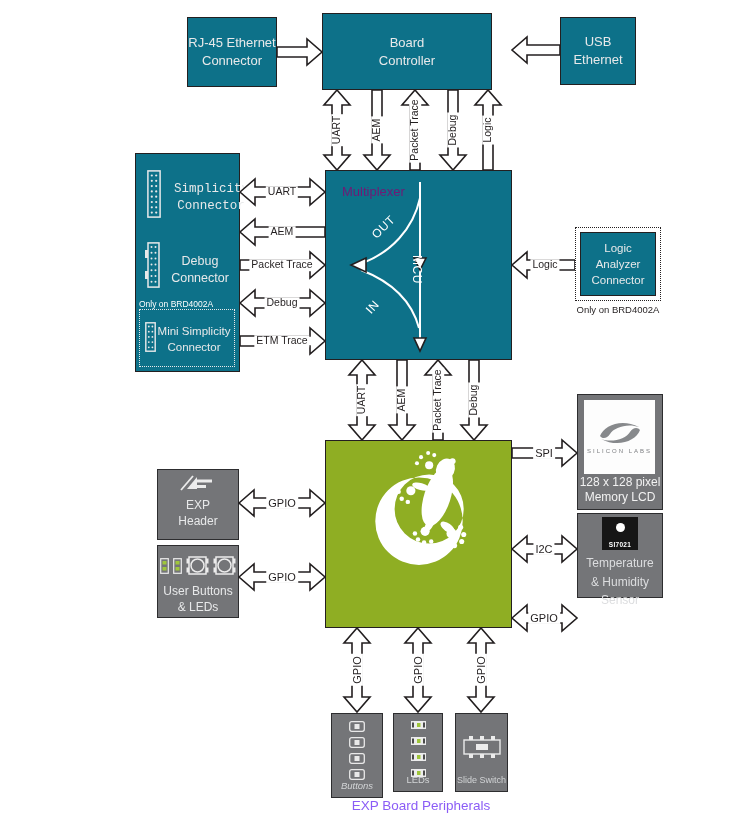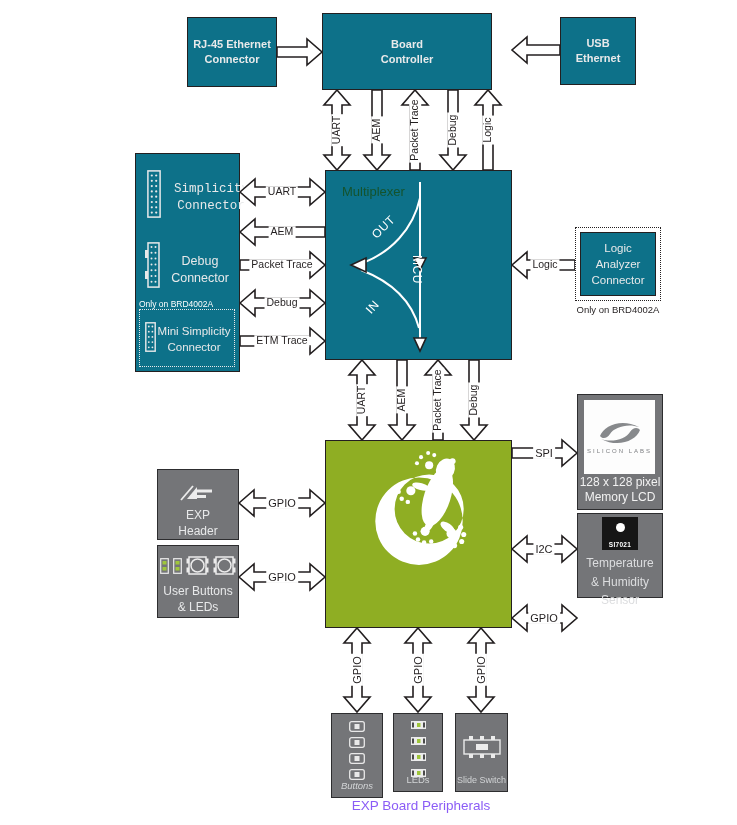--- a/index.html
+++ b/index.html
@@ -3,21 +3,21 @@
 <meta charset="utf-8">
 <style>
   html,body{margin:0;padding:0;background:#fff;}
   body{font-family:"Liberation Sans", sans-serif;}
   #canvas{position:relative;width:737px;height:825px;background:#fff;overflow:hidden;}
   .box{position:absolute;box-sizing:border-box;display:flex;flex-direction:column;align-items:center;justify-content:center;text-align:center;}
   .teal{background:#0d7189;border:1.6px solid #231f20;color:#e8e9ea;}
   .green{background:#8fae23;border:1.6px solid #231f20;color:#fff;}
   .gray{background:#747578;border:1.6px solid #2d2d2f;color:#e8e9ea;}
   .lbl{white-space:pre-line;line-height:1.35;}
-  .f13{font-size:11px;font-weight:bold;}
+  .f13{font-size:13px;}
   .f12{font-size:12px;}
   .arrow{position:absolute;overflow:visible;}
   .arrow polygon{fill:#ffffff;stroke:#231f20;stroke-width:1.6;stroke-linejoin:miter;}
   .bus-label{position:absolute;transform:translate(-50%,-50%);background:#fff;color:#231f20;font-size:10.5px;line-height:1.1;padding:0 2px;white-space:nowrap;z-index:5;}
   .bus-label.vert{transform:translate(-50%,-50%) rotate(-90deg);}
   .bus-label.f11{font-size:11px;}
   
   .panel-label{position:absolute;color:#e8e9ea;font-size:12.5px;line-height:1.35;text-align:center;white-space:pre-line;}
   .panel-note{position:absolute;color:#ffffff;font-size:8.5px;white-space:nowrap;}
   .dashedbox{position:absolute;box-sizing:border-box;border:1.6px dotted #e8e9ea;}
@@ -174,21 +174,21 @@
   <svg class="arrow" style="left:240px;top:328px;" width="85" height="26">
     <polygon points="0,8 70,8 70,0 85,13 70,26 70,18 0,18"></polygon>
   </svg>
   <span class="bus-label" style="left:282px;top:192px;">UART</span>
   <span class="bus-label" style="left:282px;top:232px;">AEM</span>
   <span class="bus-label" style="left:282px;top:265px;">Packet Trace</span>
   <span class="bus-label" style="left:282px;top:303px;">Debug</span>
   <span class="bus-label" style="left:282px;top:341px;">ETM Trace</span>
 
   <div class="box teal" style="left:325px;top:170px;width:187px;height:190px;"></div>
-  <div style="position:absolute;left:342px;top:184px;color:#14532d;font-size:13px;z-index:3;">Multiplexer</div>
+  <div style="position:absolute;left:342px;top:184px;color:#701a75;font-size:13px;z-index:3;">Multiplexer</div>
   <svg class="arrow" style="left:325px;top:170px;z-index:2;" width="187" height="190">
     <g stroke="#fff" stroke-width="2" fill="none">
       <line x1="95" y1="12" x2="95" y2="176"></line>
       <path d="M95,28 C88,60 65,82 40,92"></path>
       <path d="M36,100 C62,110 86,128 94,158"></path>
     </g>
     <g fill="#fff" stroke="none">
       <polygon points="89,88 101,88 95,100"></polygon>
       <polygon points="89,168 101,168 95,181"></polygon>
       <polygon points="41,88 41,102 26,95"></polygon>
@@ -296,21 +296,21 @@
     <div class="sensor-caption">Temperature
 &amp; Humidity
 Sensor</div>
   </div>
 
   <svg class="arrow" style="left:512px;top:605px;" width="65" height="26">
     <polygon points="0,13 15,0 15,8 50,8 50,0 65,13 50,26 50,18 15,18 15,26"></polygon>
   </svg>
   <span class="bus-label f11" style="left:544px;top:618px;">GPIO</span>
 
-  <div class="box gray" style="left:157px;top:469px;width:82px;height:71px;justify-content:flex-start;padding-top:14px;">
+  <div class="box gray" style="left:157px;top:469px;width:82px;height:71px;justify-content:flex-start;padding-top:4px;">
     <svg width="36" height="18">
       <polygon points="7,15 17,3 17,15" fill="#ececec"></polygon>
       <line x1="1" y1="16" x2="13" y2="2" stroke="#ececec" stroke-width="1.8"></line>
       <rect x="15" y="5.5" width="17" height="3" fill="#ececec"></rect>
       <rect x="15" y="11" width="11" height="3" fill="#ececec"></rect>
     </svg>
     <div class="lbl f12" style="margin-top:5px;">EXP
 Header</div>
   </div>
   <svg class="arrow" style="left:239px;top:490px;" width="86" height="26">

